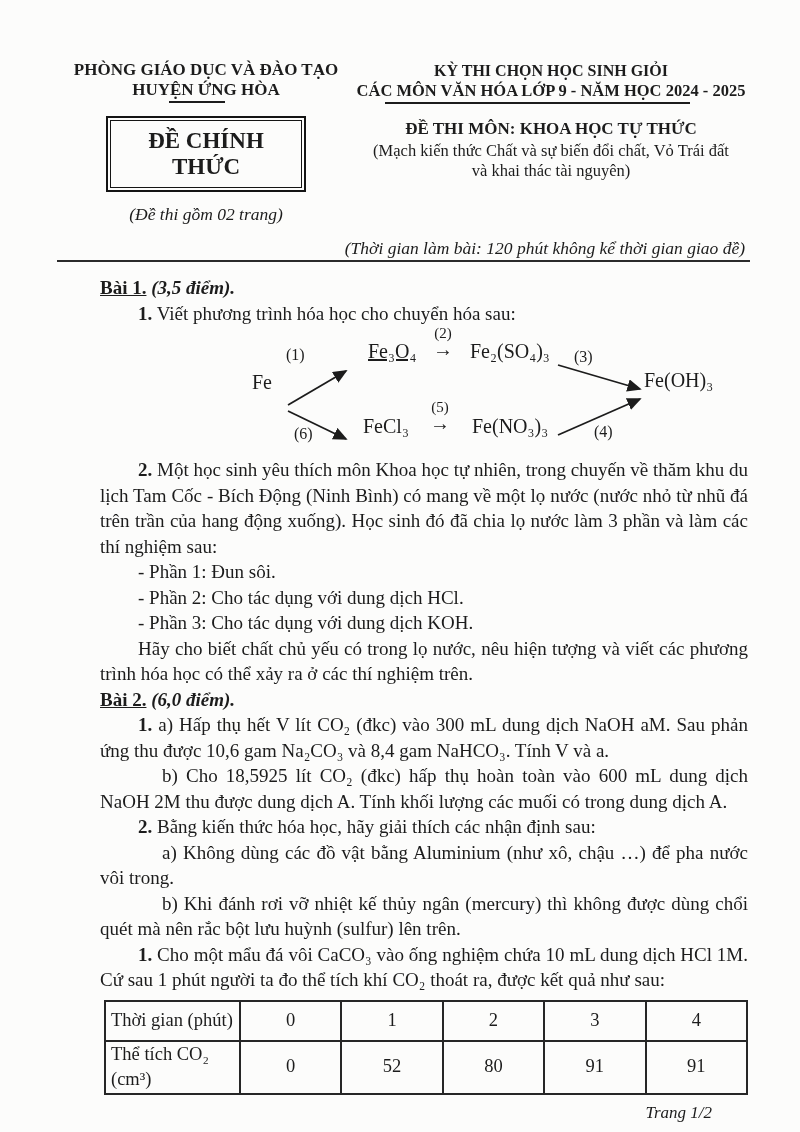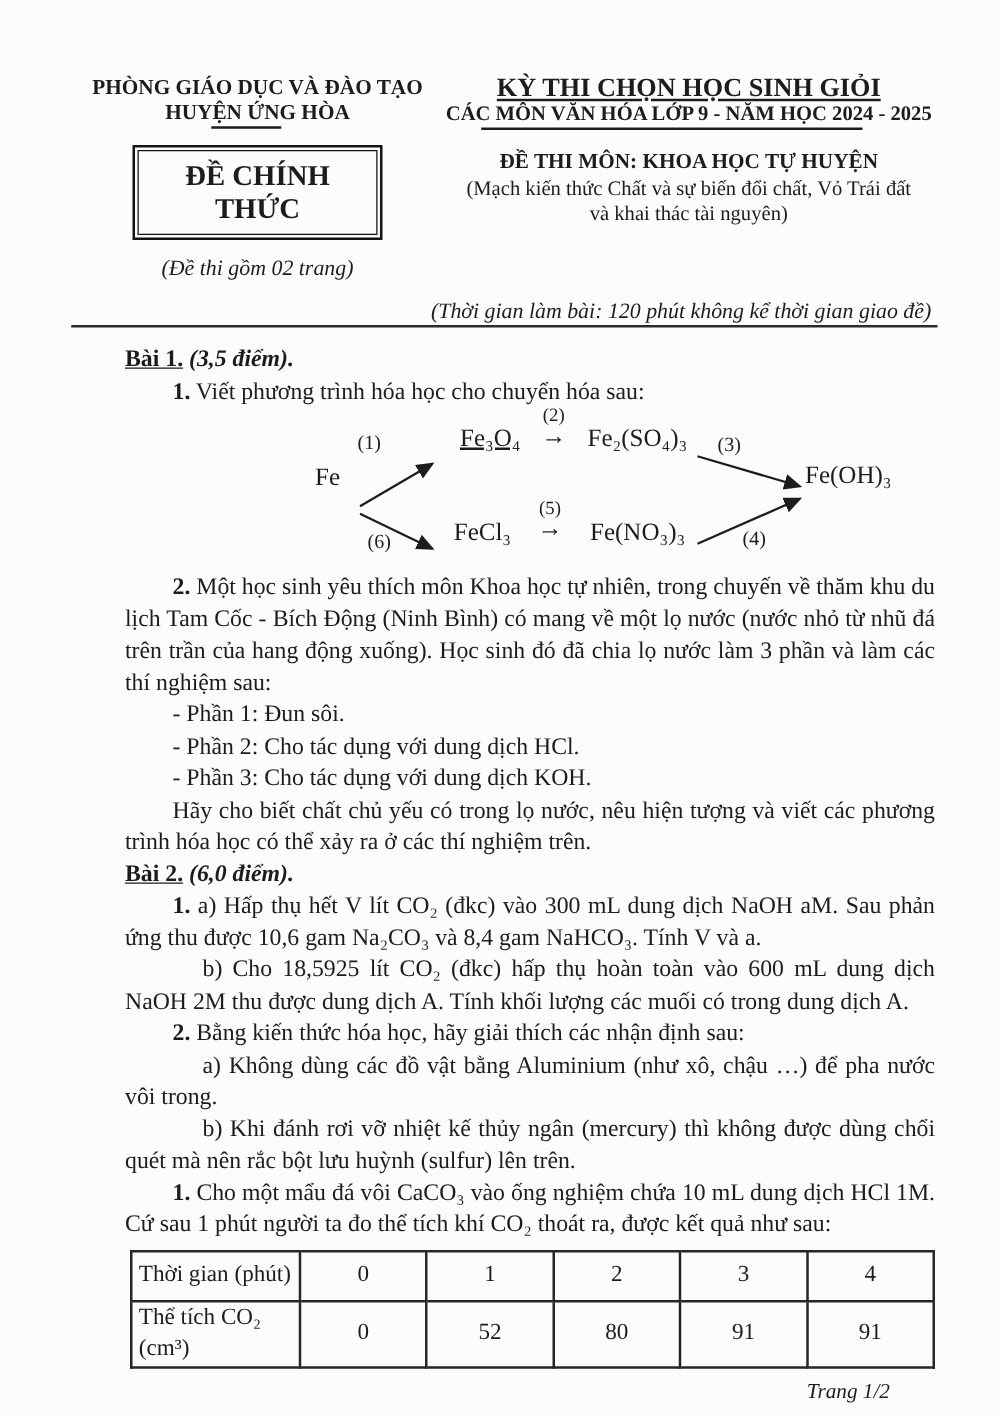--- a/index.html
+++ b/index.html
@@ -7,21 +7,21 @@
     position:relative; width:800px; height:1132px; margin:0 auto;
     background:#fcfcfb; color:#1c1c1c; overflow:hidden;
     font-family:"Liberation Serif","DejaVu Serif",serif;
     box-sizing:border-box; padding-top:60px;
   }
   .header { display:flex; padding:0 50px 0 60px; }
   .header-left { width:292px; text-align:center; flex:none; }
   .header-right { flex:1; text-align:center; }
   .h-b { font-weight:bold; }
   .ln17 { font-size:17px; line-height:20px; }
-  .ln18 { font-size:21px; line-height:21px;text-decoration:underline; }
+  .ln18 { font-size:16px; line-height:21px; }
   .ln16 { font-size:16.5px; line-height:20px; }
   .u-bar { height:2px; background:#1c1c1c; margin:1px auto 0; }
   .u-bar-left  { width:56px;  transform:translateX(-9px); }
   .u-bar-right { width:305px; transform:translateX(-14px); }
   .official-box { width:192px; margin:13px auto 0; border:2px solid #141414; padding:2px; }
   .official-inner { border:1px solid #141414; padding:7px 2px; font-weight:bold; font-size:23px; }
   .pages-note { margin-top:12px; font-style:italic; font-size:17.5px; }
   .subject-title { margin-top:15px; }
   .subject-scope { margin-top:2px; padding:0 14px; }
   .time-note { text-align:right; padding-right:55px; margin-top:13px;
@@ -66,21 +66,21 @@
       <div class="u-bar u-bar-left"></div>
       <div class="official-box">
         <div class="official-inner">ĐỀ CHÍNH THỨC</div>
       </div>
       <div class="pages-note">(Đề thi gồm 02 trang)</div>
     </div>
     <div class="header-right">
       <div class="h-b ln18">KỲ THI CHỌN HỌC SINH GIỎI</div>
       <div class="h-b ln16">CÁC MÔN VĂN HÓA LỚP 9 - NĂM HỌC 2024 - 2025</div>
       <div class="u-bar u-bar-right"></div>
-      <div class="h-b ln17 subject-title">ĐỀ THI MÔN: KHOA HỌC TỰ HUYỆN</div>
+      <div class="h-b ln17 subject-title">ĐỀ THI MÔN: KHOA HỌC TỰ THỨC</div>
       <div class="ln16 subject-scope">(Mạch kiến thức Chất và sự biến đổi chất, Vỏ Trái đất và khai thác tài nguyên)</div>
     </div>
   </div>
 
   <div class="time-note">(Thời gian làm bài: 120 phút không kể thời gian giao đề)</div>
   <div class="divider"></div>
 
   <div class="content">
 
     <div class="para sec-head">

